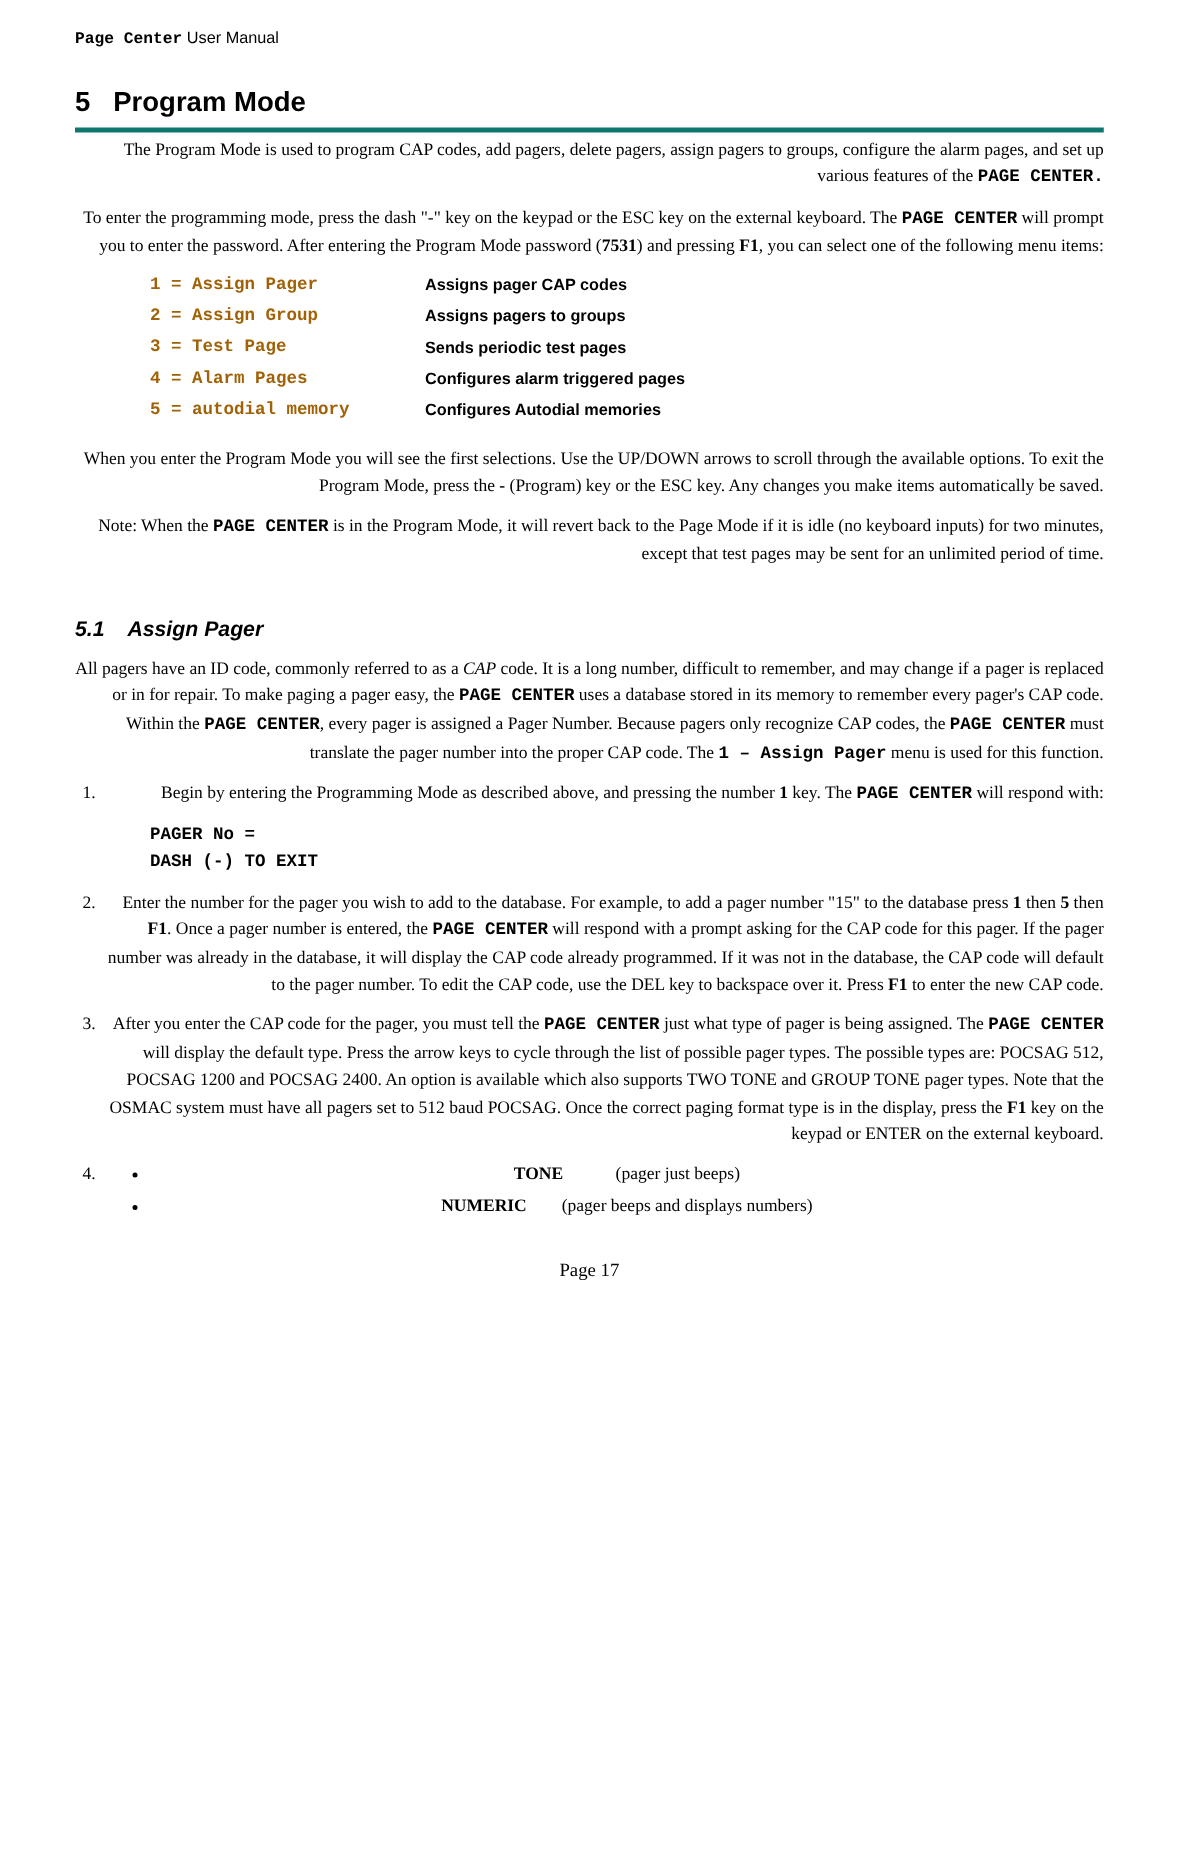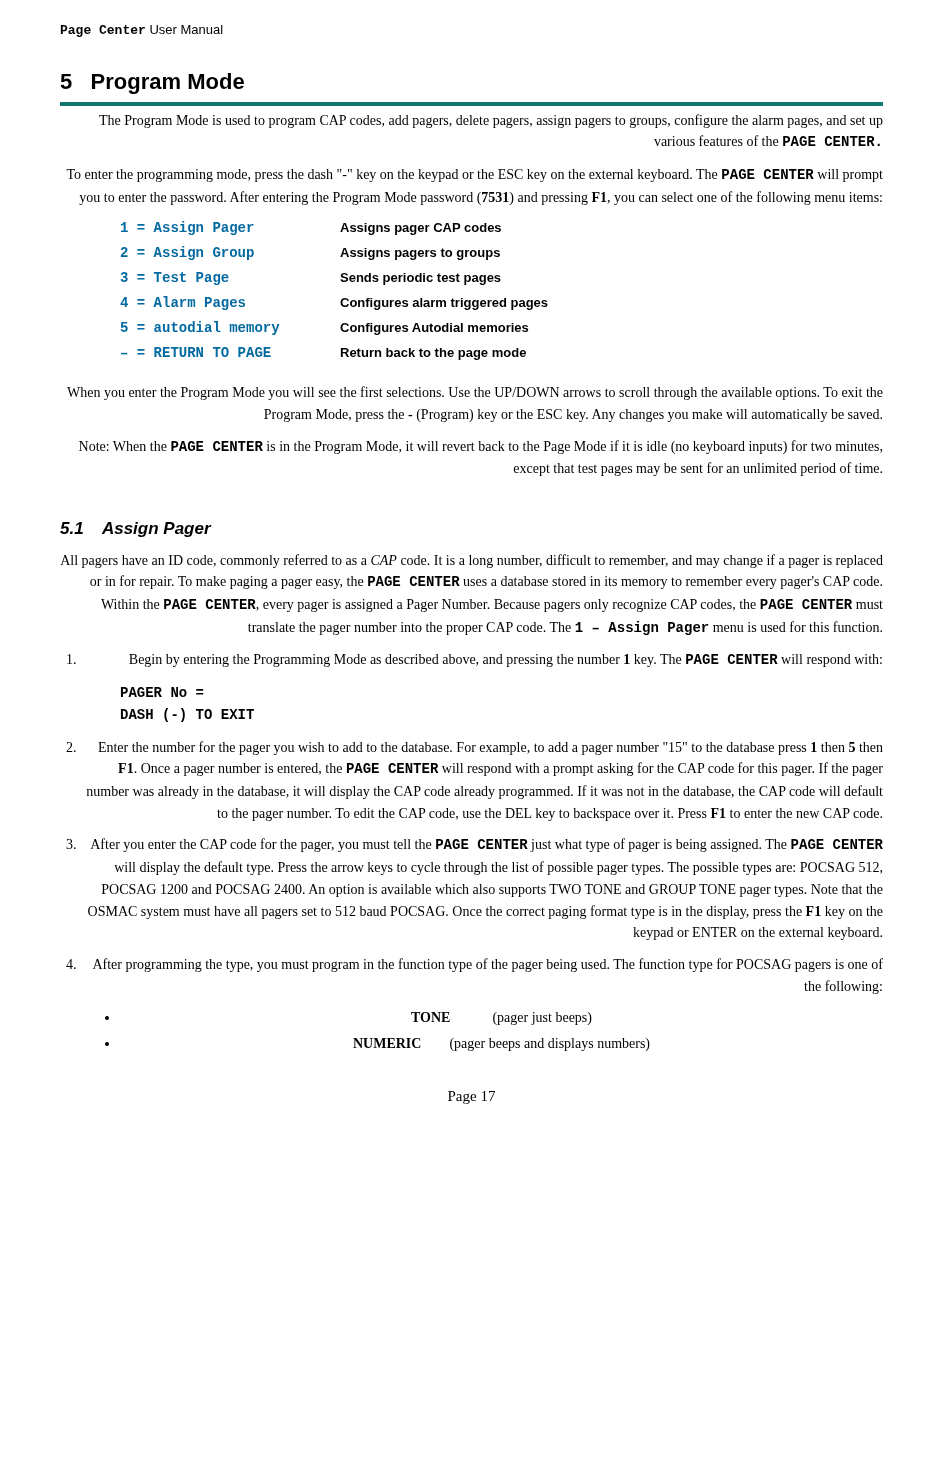--- a/index.html
+++ b/index.html
@@ -55,21 +55,21 @@
     }
     .menu-table .menu-item {
       display: flex;
       margin-bottom: 4px;
     }
     .menu-table .menu-item .code {
       font-family: 'Courier New', monospace;
       font-weight: bold;
       font-size: 14px;
       min-width: 220px;
-      color: #0369a1;
+      color: #a16207;
     }
     .menu-table .menu-item .desc {
       font-family: Arial, sans-serif;
       font-weight: bold;
       font-size: 13px;
     }
     ol {
       margin-left: 20px;
       margin-bottom: 10px;
     }
@@ -137,28 +137,24 @@
     <span class="desc">Sends periodic test pages</span>
   </div>
   <div class="menu-item">
     <span class="code">4 = Alarm Pages</span>
     <span class="desc">Configures alarm triggered pages</span>
   </div>
   <div class="menu-item">
     <span class="code">5 = autodial memory</span>
     <span class="desc">Configures Autodial memories</span>
   </div>
-  <div class="menu-item">
-    <span class="code">– = RETURN TO PAGE</span>
-    <span class="desc">Return back to the page mode</span>
-  </div>
 </div>
 
 <p class="section-gap">
-  <span>When you enter the Program Mode you will see the first selections.  Use the UP/DOWN arrows to scroll through the available options.  To exit the Program Mode, press the </span><strong>-</strong><span> (Program) key or the ESC key.  Any changes you make will automatically be saved.</span>
+  <span>When you enter the Program Mode you will see the first selections.  Use the UP/DOWN arrows to scroll through the available options.  To exit the Program Mode, press the </span><strong>-</strong><span> (Program) key or the ESC key.  Any changes you make items automatically be saved.</span>
 </p>
 
 <p>
   <span>Note: When the </span><span class="mono">PAGE  CENTER</span><span> is in the Program Mode, it will revert back to the Page Mode if it is idle (no keyboard inputs) for two minutes, except that test pages may be sent for an unlimited period of time.</span>
 </p>
 
 <h3>
   <span>5.1</span>&nbsp;&nbsp;&nbsp;
   <span>Assign Pager</span>
 </h3>
@@ -185,23 +181,20 @@
     </p>
   </li>
 
   <li>
     <p>
       <span>After you enter the CAP code for the pager, you must tell the </span><span class="mono">PAGE  CENTER</span><span> just what type of pager is being assigned.  The </span><span class="mono">PAGE  CENTER</span><span> will display the default type.  Press the arrow keys to cycle through the list of possible pager types.  The possible types are: POCSAG 512, POCSAG 1200 and POCSAG 2400. An option is available which also supports TWO TONE and GROUP TONE pager types.  Note that the OSMAC system must have all pagers set to 512 baud POCSAG. Once the correct paging format type is in the display, press the </span><strong>F1</strong><span> key on the keypad or ENTER on the external keyboard.</span>
     </p>
   </li>
 
   <li>
-    <p>
-      <span>After programming the type, you must program in the function type of the pager being used.  The function type for POCSAG pagers is one of the following:</span>
-    </p>
     <ul>
       <li>
         <strong>TONE</strong>&nbsp;&nbsp;&nbsp;&nbsp;&nbsp;&nbsp;&nbsp;&nbsp;&nbsp;&nbsp;&nbsp;&nbsp;<span>(pager just beeps)</span>
       </li>
       <li>
         <strong>NUMERIC</strong>&nbsp;&nbsp;&nbsp;&nbsp;&nbsp;&nbsp;&nbsp;&nbsp;<span>(pager beeps and displays numbers)</span>
       </li>
     </ul>
   </li>
 </ol>

